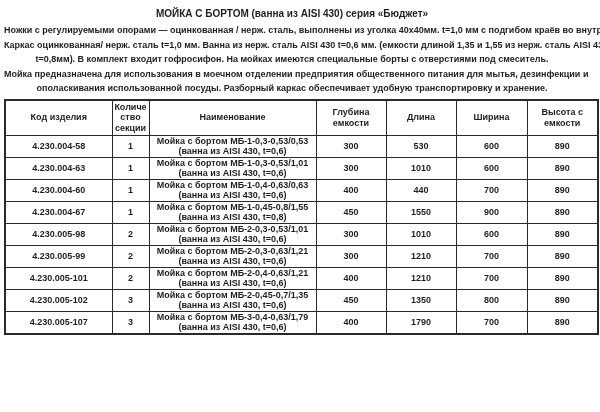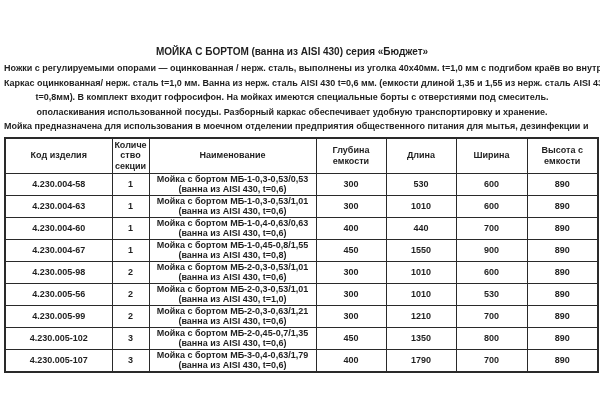--- a/index.html
+++ b/index.html
@@ -11,21 +11,20 @@
     width: 600px;
     height: 412px;
     overflow: hidden;
     font-family: "Liberation Sans", "DejaVu Sans", sans-serif;
     font-weight: 700;
     color: #1f1f1f;
     -webkit-font-smoothing: antialiased;
   }
   .doc {
     padding: 5px 20px 0 4px;
-    margin-top: 38px;
   }
   .doc-title {
     text-align: center;
     font-size: 10px;
     line-height: 13px;
     margin: 2px 0 3px 0;
     white-space: nowrap;
   }
   .intro-line {
     text-align: center;
@@ -72,22 +71,22 @@
 </head>
 <body>
 
 <div class="doc">
   <div class="doc-title">МОЙКА С БОРТОМ (ванна из AISI 430) серия «Бюджет»</div>
 
   <div class="intro">
     <div class="intro-line">Ножки с регулируемыми опорами — оцинкованная / нерж. сталь, выполнены из уголка 40х40мм. t=1,0 мм с подгибом краёв во внутрь.</div>
     <div class="intro-line">Каркас оцинкованная/ нерж. сталь t=1,0 мм. Ванна из нерж. сталь AISI 430 t=0,6 мм. (емкости длиной 1,35 и 1,55 из нерж. сталь AISI 430</div>
     <div class="intro-line">t=0,8мм). В комплект входит гофросифон. На мойках имеются специальные борты с отверстиями под смеситель.</div>
+    <div class="intro-line">Мойка предназначена для использования в моечном отделении предприятия общественного питания для мытья, дезинфекции и</div>
     <div class="intro-line">ополаскивания использованной посуды. Разборный каркас обеспечивает удобную транспортировку и хранение.</div>
-    <div class="intro-line">Мойка предназначена для использования в моечном отделении предприятия общественного питания для мытья, дезинфекции и</div>
   </div>
 
   <table class="spec">
     <colgroup>
       <col class="c-code">
         <col class="c-sect">
         <col class="c-name">
       <col class="c-depth">
         <col class="c-len">
         <col class="c-wid">
@@ -153,40 +152,40 @@
         <td>4.230.005-98</td>
         <td>2</td>
         <td class="name-cell">Мойка с бортом МБ-2-0,3-0,53/1,01
 (ванна из AISI 430, t=0,6)</td>
         <td>300</td>
         <td>1010</td>
         <td>600</td>
         <td>890</td>
       </tr>
       <tr>
-        <td>4.230.005-56</td>
-        <td>2</td>
-        <td class="name-cell">Мойка с бортом МБ-2-0,3-0,53/1,01
-(ванна из AISI 430, t=1,0)</td>
-        <td>300</td>
-        <td>1010</td>
-        <td>530</td>
-        <td>890</td>
-      </tr>
-      <tr>
         <td>4.230.005-99</td>
         <td>2</td>
         <td class="name-cell">Мойка с бортом МБ-2-0,3-0,63/1,21
 (ванна из AISI 430, t=0,6)</td>
         <td>300</td>
         <td>1210</td>
         <td>700</td>
         <td>890</td>
       </tr>
       <tr>
+        <td>4.230.005-101</td>
+        <td>2</td>
+        <td class="name-cell">Мойка с бортом МБ-2-0,4-0,63/1,21
+(ванна из AISI 430, t=0,6)</td>
+        <td>400</td>
+        <td>1210</td>
+        <td>700</td>
+        <td>890</td>
+      </tr>
+      <tr>
         <td>4.230.005-102</td>
         <td>3</td>
         <td class="name-cell">Мойка с бортом МБ-2-0,45-0,7/1,35
 (ванна из AISI 430, t=0,6)</td>
         <td>450</td>
         <td>1350</td>
         <td>800</td>
         <td>890</td>
       </tr>
       <tr>

